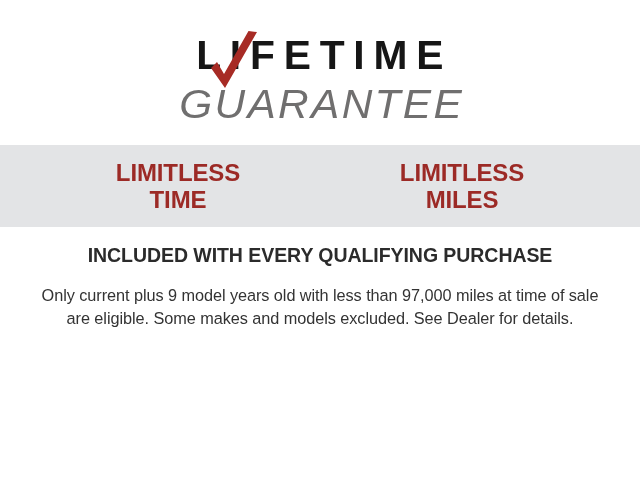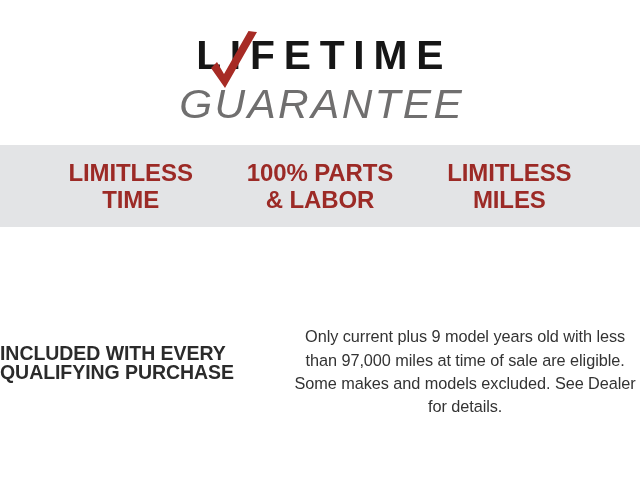--- a/index.html
+++ b/index.html
@@ -92,20 +92,21 @@
     letter-spacing: -0.005em;
     color: #9c2a26;
     text-transform: uppercase;
     white-space: pre-line;
   }
 
   
   .footer-block {
     flex: 1;
     display: flex;
+    flex-direction: column;
     align-items: center;
     padding-top: 19px;
     box-sizing: border-box;
   }
 
   .headline {
     font-family: "Liberation Sans", sans-serif;
     font-weight: 700;
     font-size: 19.5px;
     line-height: 1;
@@ -148,22 +149,20 @@
     <svg class="checkmark-icon" viewBox="0 0 58 62" xmlns="http://www.w3.org/2000/svg" aria-hidden="true">
       <path d="M6 38 L20 58 L52 2 L43.5 1 L19 44 L12 32 Z" fill="#a72b25"></path>
     </svg>
 
     <div class="wordmark-secondary">GUARANTEE</div>
   </div>
 
   <div class="feature-band">
     <div class="feature-item">LIMITLESS
 TIME</div>
-    <div class="feature-item">100% PARTS
-&amp; LABOR</div>
     <div class="feature-item">LIMITLESS
 MILES</div>
   </div>
 
   <div class="footer-block">
     <div class="headline">INCLUDED WITH EVERY QUALIFYING PURCHASE</div>
     <div class="disclaimer">Only current plus 9 model years old with less than 97,000 miles at time of sale are eligible. Some makes and models excluded. See Dealer for details.</div>
   </div>
 
 </div>

